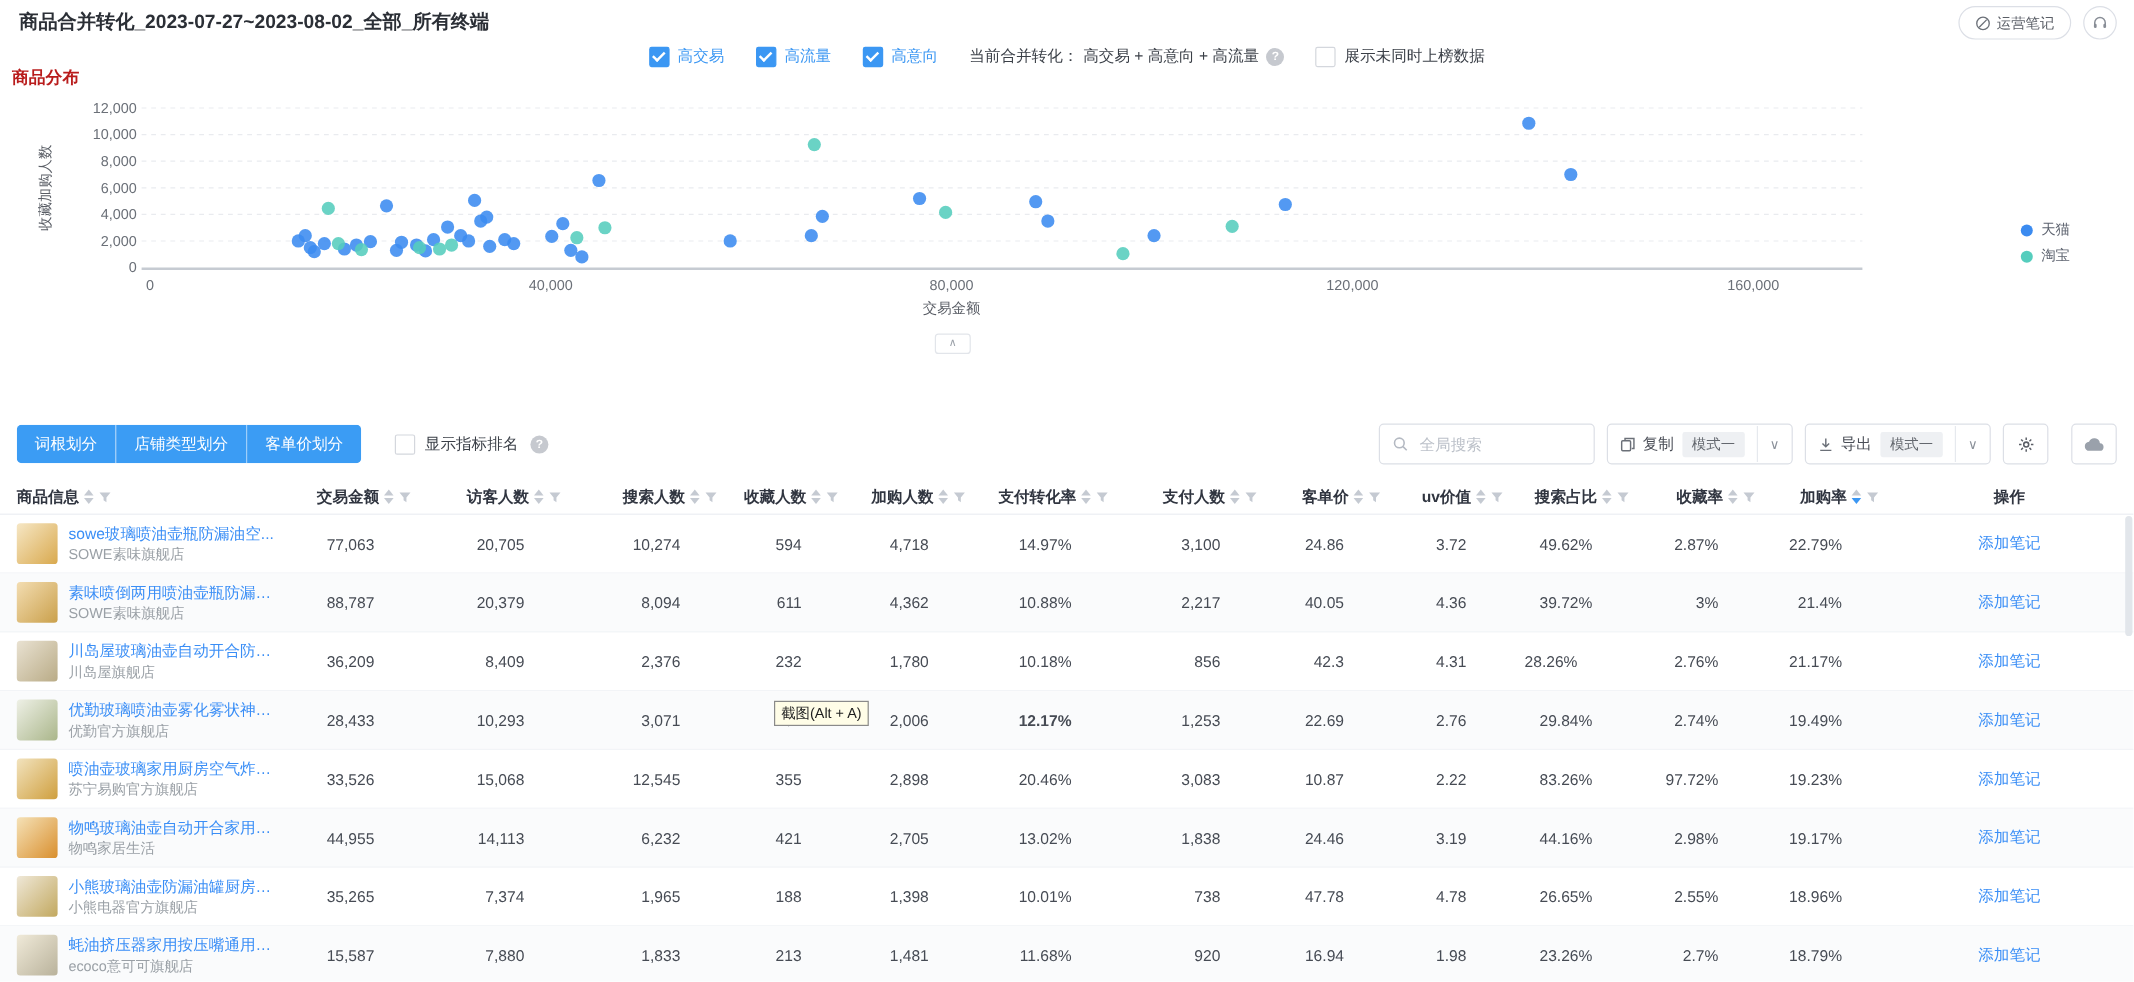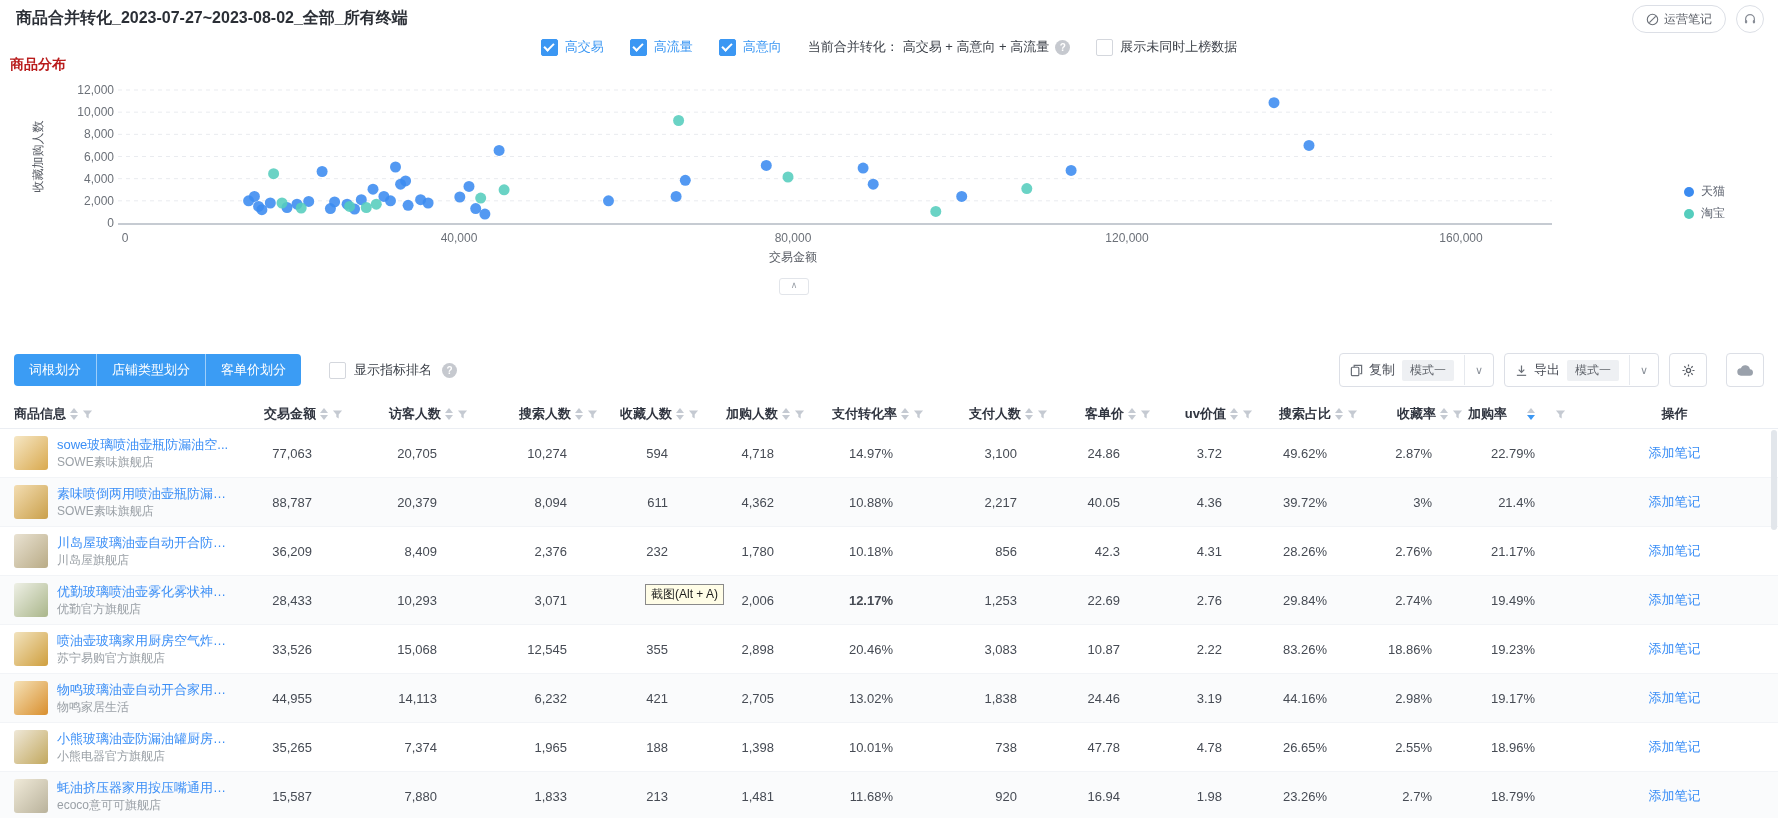--- a/index.html
+++ b/index.html
@@ -215,20 +215,27 @@
       <div class="tab">词根划分</div>
       <div class="tab">店铺类型划分</div>
       <div class="tab">客单价划分</div>
     </div>
   <div class="rank-cb">
     <span class="cb-box"></span>
     <span>显示指标排名</span>
     <span class="help-icon">?</span>
   </div>
   <div class="toolbar-right">
+    <div class="search-box">
+      <svg width="14" height="14" viewBox="0 0 16 16">
+        <circle cx="7" cy="7" r="4.6" fill="none" stroke="#b4b9c2" stroke-width="1.5"></circle>
+        <line x1="10.5" y1="10.5" x2="14" y2="14" stroke="#b4b9c2" stroke-width="1.5"></line>
+      </svg>
+      <input placeholder="全局搜索" style="">
+    </div>
     <div class="ctrl-group">
       <svg width="13" height="13" viewBox="0 0 14 14">
         <rect x="1.5" y="3.5" width="8" height="9" rx="1" fill="none" stroke="#6b7078" stroke-width="1.3"></rect>
         <path d="M4.5 3.5 v-2 h8 v9 h-2" fill="none" stroke="#6b7078" stroke-width="1.3"></path>
       </svg>
       <span class="lbl">复制</span>
       <span class="mode-badge">模式一</span>
       <span class="v-div"></span>
       <span class="chev">∨</span>
     </div>
@@ -371,21 +378,21 @@
       <div class="th" style="width: 105px;">
         <span>收藏率</span>
         <span class="sorters">
           <span class="car up"></span>
           <span class="car down"></span>
         </span>
         <svg width="11" height="11" viewBox="0 0 12 12">
           <path d="M1 1.5 h10 L7.3 6 v4.3 L4.7 8.6 V6 Z" fill="#c5cad2"></path>
         </svg>
       </div>
-      <div class="th" style="width: 103px; justify-content: space-between;">
+      <div class="th" style="width: 103px;">
         <span>加购率</span>
         <span class="sorters">
           <span class="car up"></span>
           <span class="car down active"></span>
         </span>
         <svg width="11" height="11" viewBox="0 0 12 12">
           <path d="M1 1.5 h10 L7.3 6 v4.3 L4.7 8.6 V6 Z" fill="#c5cad2"></path>
         </svg>
       </div>
       <div class="th last" style="width: 207px;">
@@ -438,21 +445,21 @@
         </div>
         <div class="td" style="width: 118px;">36,209</div>
         <div class="td" style="width: 125px;">8,409</div>
         <div class="td" style="width: 130px;">2,376</div>
         <div class="td" style="width: 101px;">232</div>
         <div class="td" style="width: 106px;">1,780</div>
         <div class="td" style="width: 119px;">10.18%</div>
         <div class="td" style="width: 124px;">856</div>
         <div class="td" style="width: 103px;">42.3</div>
         <div class="td" style="width: 102px;">4.31</div>
-        <div class="td" style="width: 105px;">28.26%</div>
+        <div class="td" style="width: 105px; text-align: center;">28.26%</div>
         <div class="td" style="width: 105px;">2.76%</div>
         <div class="td" style="width: 103px;">21.17%</div>
         <div class="td last" style="width: 207px;"><span class="note-link">添加笔记</span></div>
       </div>
       <div class="trow even">
         <div class="td first" style="width: 230px;">
           <span class="thumb" style="background: linear-gradient(135deg, rgb(238, 240, 230), rgb(170, 182, 138));"></span>
           <span class="pinfo"><span class="ptitle">优勤玻璃喷油壶雾化雾状神器...</span><span class="pshop">优勤官方旗舰店</span></span>
         </div>
         <div class="td" style="width: 118px;">28,433</div>
@@ -477,21 +484,21 @@
         <div class="td" style="width: 118px;">33,526</div>
         <div class="td" style="width: 125px;">15,068</div>
         <div class="td" style="width: 130px;">12,545</div>
         <div class="td" style="width: 101px;">355</div>
         <div class="td" style="width: 106px;">2,898</div>
         <div class="td" style="width: 119px;">20.46%</div>
         <div class="td" style="width: 124px;">3,083</div>
         <div class="td" style="width: 103px;">10.87</div>
         <div class="td" style="width: 102px;">2.22</div>
         <div class="td" style="width: 105px;">83.26%</div>
-        <div class="td" style="width: 105px;">18.86%</div>
+        <div class="td" style="width: 105px;">97.72%</div>
         <div class="td" style="width: 103px;">19.23%</div>
         <div class="td last" style="width: 207px;"><span class="note-link">添加笔记</span></div>
       </div>
       <div class="trow even">
         <div class="td first" style="width: 230px;">
           <span class="thumb" style="background: linear-gradient(135deg, rgb(245, 226, 184), rgb(217, 143, 46));"></span>
           <span class="pinfo"><span class="ptitle">物鸣玻璃油壶自动开合家用厨...</span><span class="pshop">物鸣家居生活</span></span>
         </div>
         <div class="td" style="width: 118px;">44,955</div>
         <div class="td" style="width: 125px;">14,113</div>

